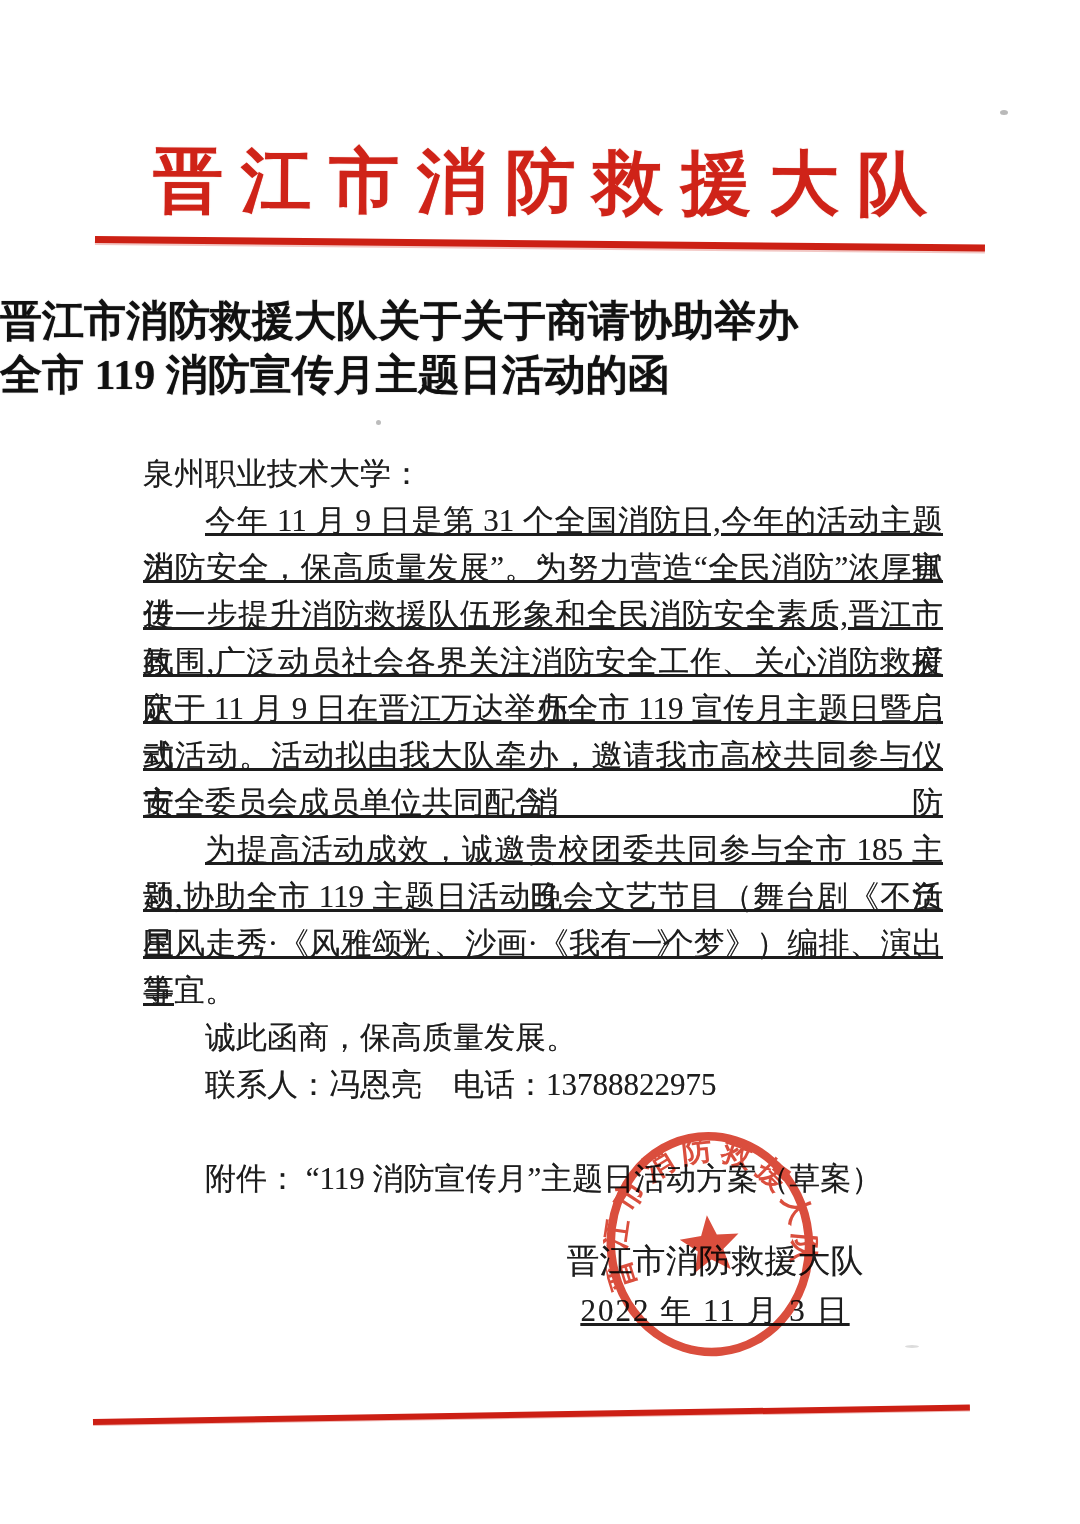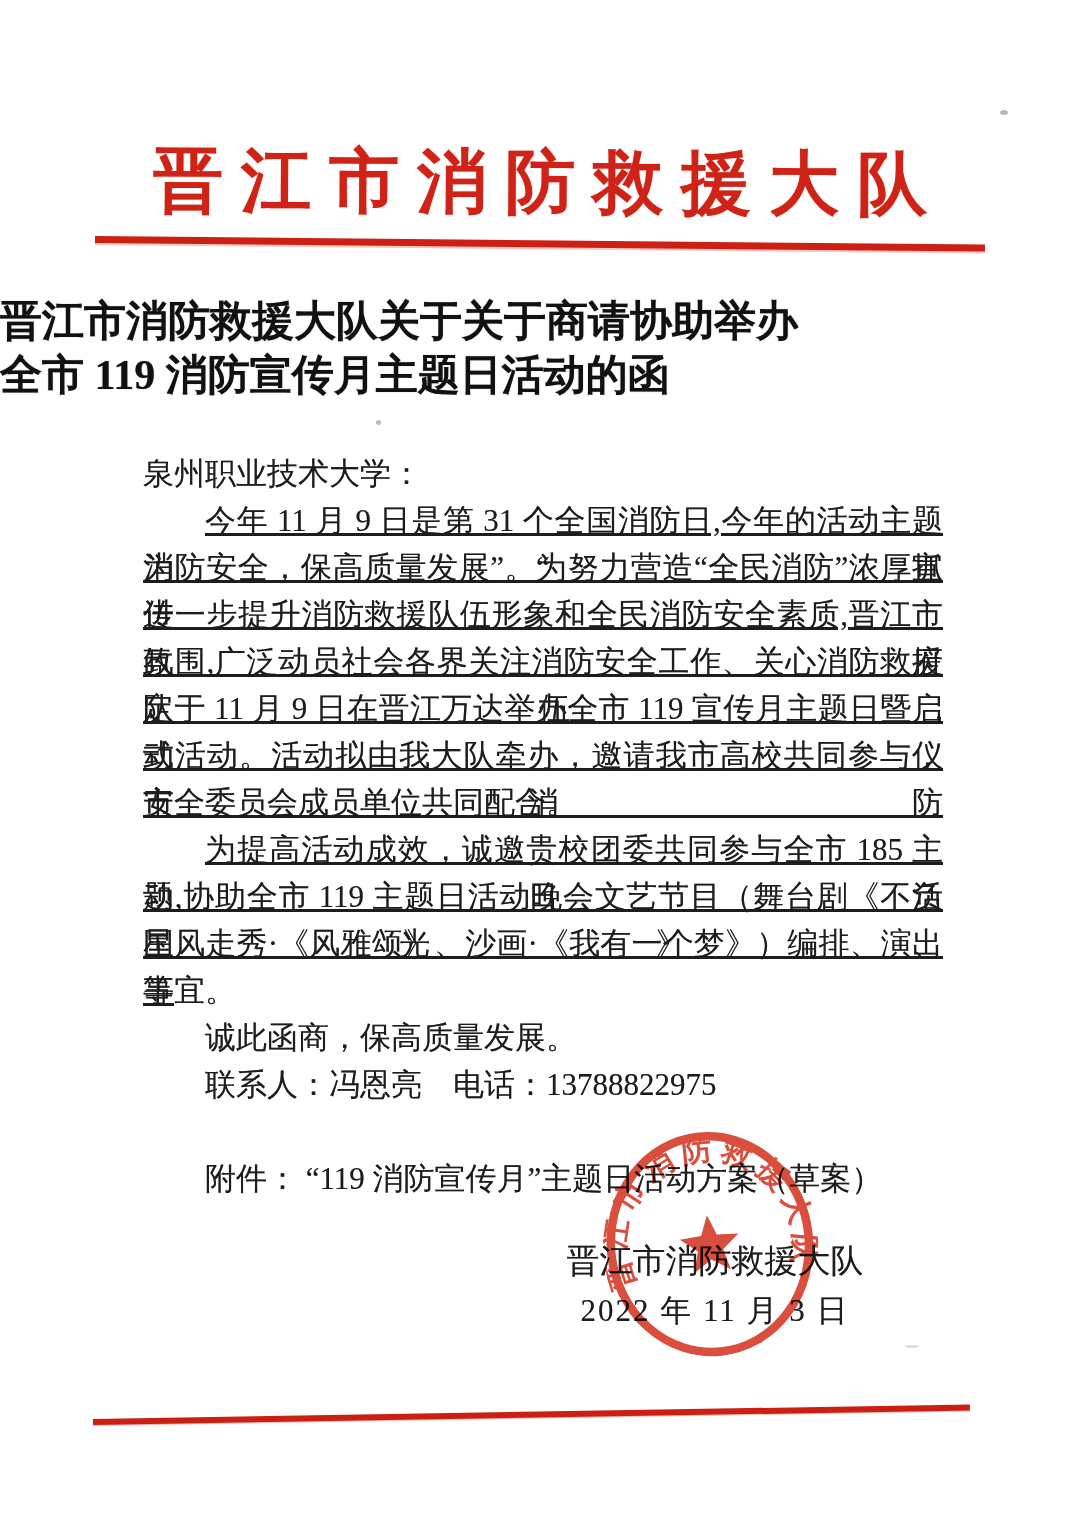--- a/index.html
+++ b/index.html
@@ -52,21 +52,21 @@
   .line.indent{text-indent:62px;}
   .spacer{height:47px;}
   
   .signature{
     position:absolute;top:1236px;left:350px;width:730px;
     text-align:center;
     font-size:33px;color:#1d1d1d;
     text-shadow:0 0 .6px rgba(0,0,0,.45);
   }
   .signature .sig-org{height:50px;line-height:50px;}
-  .signature .sig-date{height:50px;line-height:50px;font-size:31px;letter-spacing:2px;}
+  .signature .sig-date{height:50px;line-height:50px;font-size:31px;letter-spacing:2px;text-decoration:underline;}
   
   .seal{
     position:absolute;left:604px;top:1130px;width:214px;height:230px;
     mix-blend-mode:multiply;opacity:.9;
     transform:rotate(-6deg);
     z-index:5;
   }
   
   .bottom-rule{
     position:absolute;top:1419px;left:93px;width:877px;height:6px;

